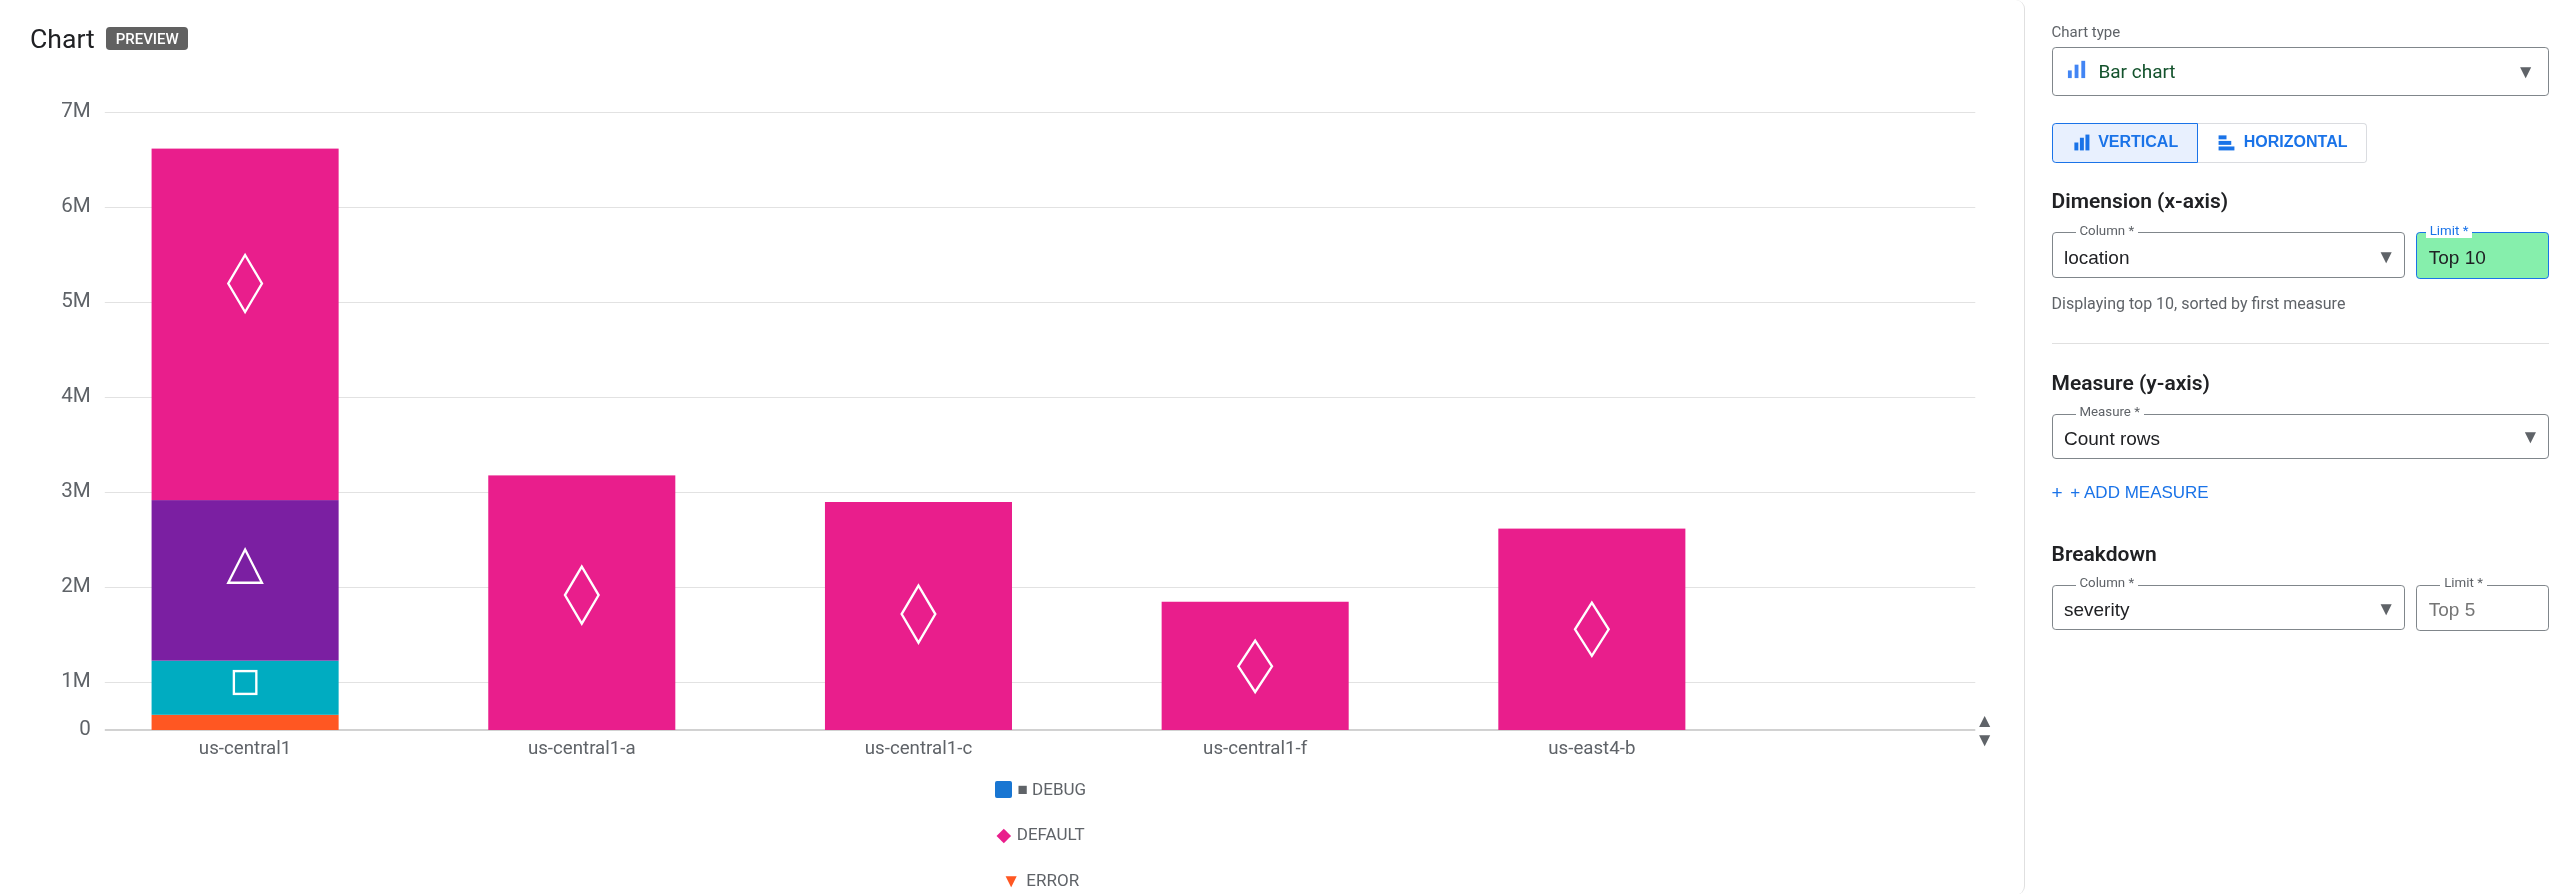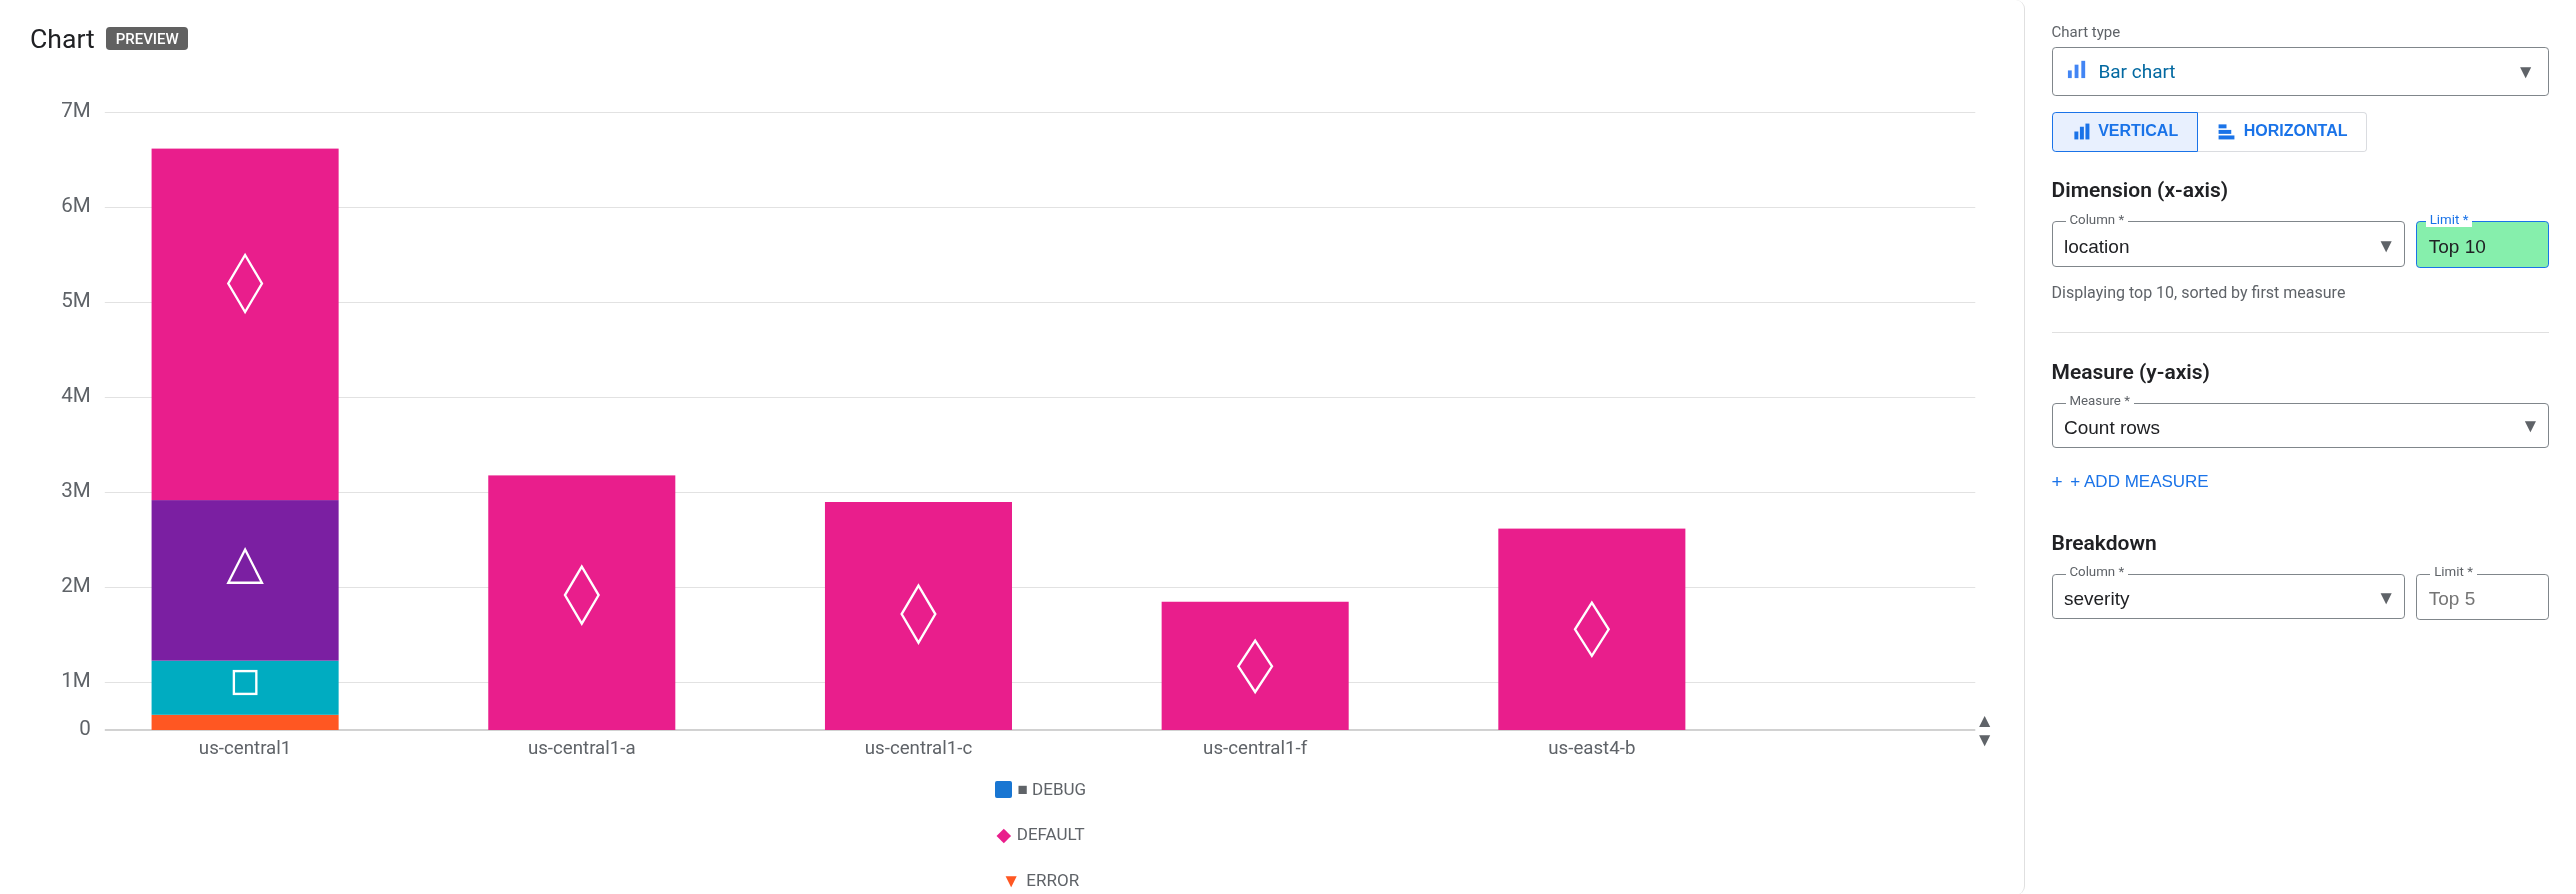--- a/index.html
+++ b/index.html
@@ -86,35 +86,35 @@
       padding: 23px 26.6px;
       overflow-y: auto;
       background: #fff;
     }
 
     .panel-section {
       margin-bottom: 30px;
     }
 
     .chart-type-section {
-      margin-bottom: 16px;
+      margin-bottom: 27px;
     }
 
     .field-label-small {
       font-size: 15px;
       color: #5f6368;
       margin-bottom: 5.7px;
     }
 
     .field-label-small-inline {
       font-size: 13.3px;
       color: #5f6368;
       position: absolute;
       top: -9.5px;
-      left: 14px;
+      left: 24px;
       background: #fff;
       padding: 0 3.8px;
     }
 
     .chart-type-select-wrapper {
       position: relative;
       display: flex;
       align-items: center;
       border: 0.9px solid #80868b;
       border-radius: 3.8px;
@@ -123,21 +123,21 @@
     }
 
     .chart-type-icon {
       color: #4285f4;
       font-size: 21px;
     }
 
     .chart-type-text {
       flex: 1;
       font-size: 19px;
-      color: #0369a1;
+      color: #14532d;
     }
 
     .chart-type-arrow {
       font-size: 19px;
       color: #5f6368;
     }
 
     .orientation-buttons {
       display: flex;
       gap: 0;

